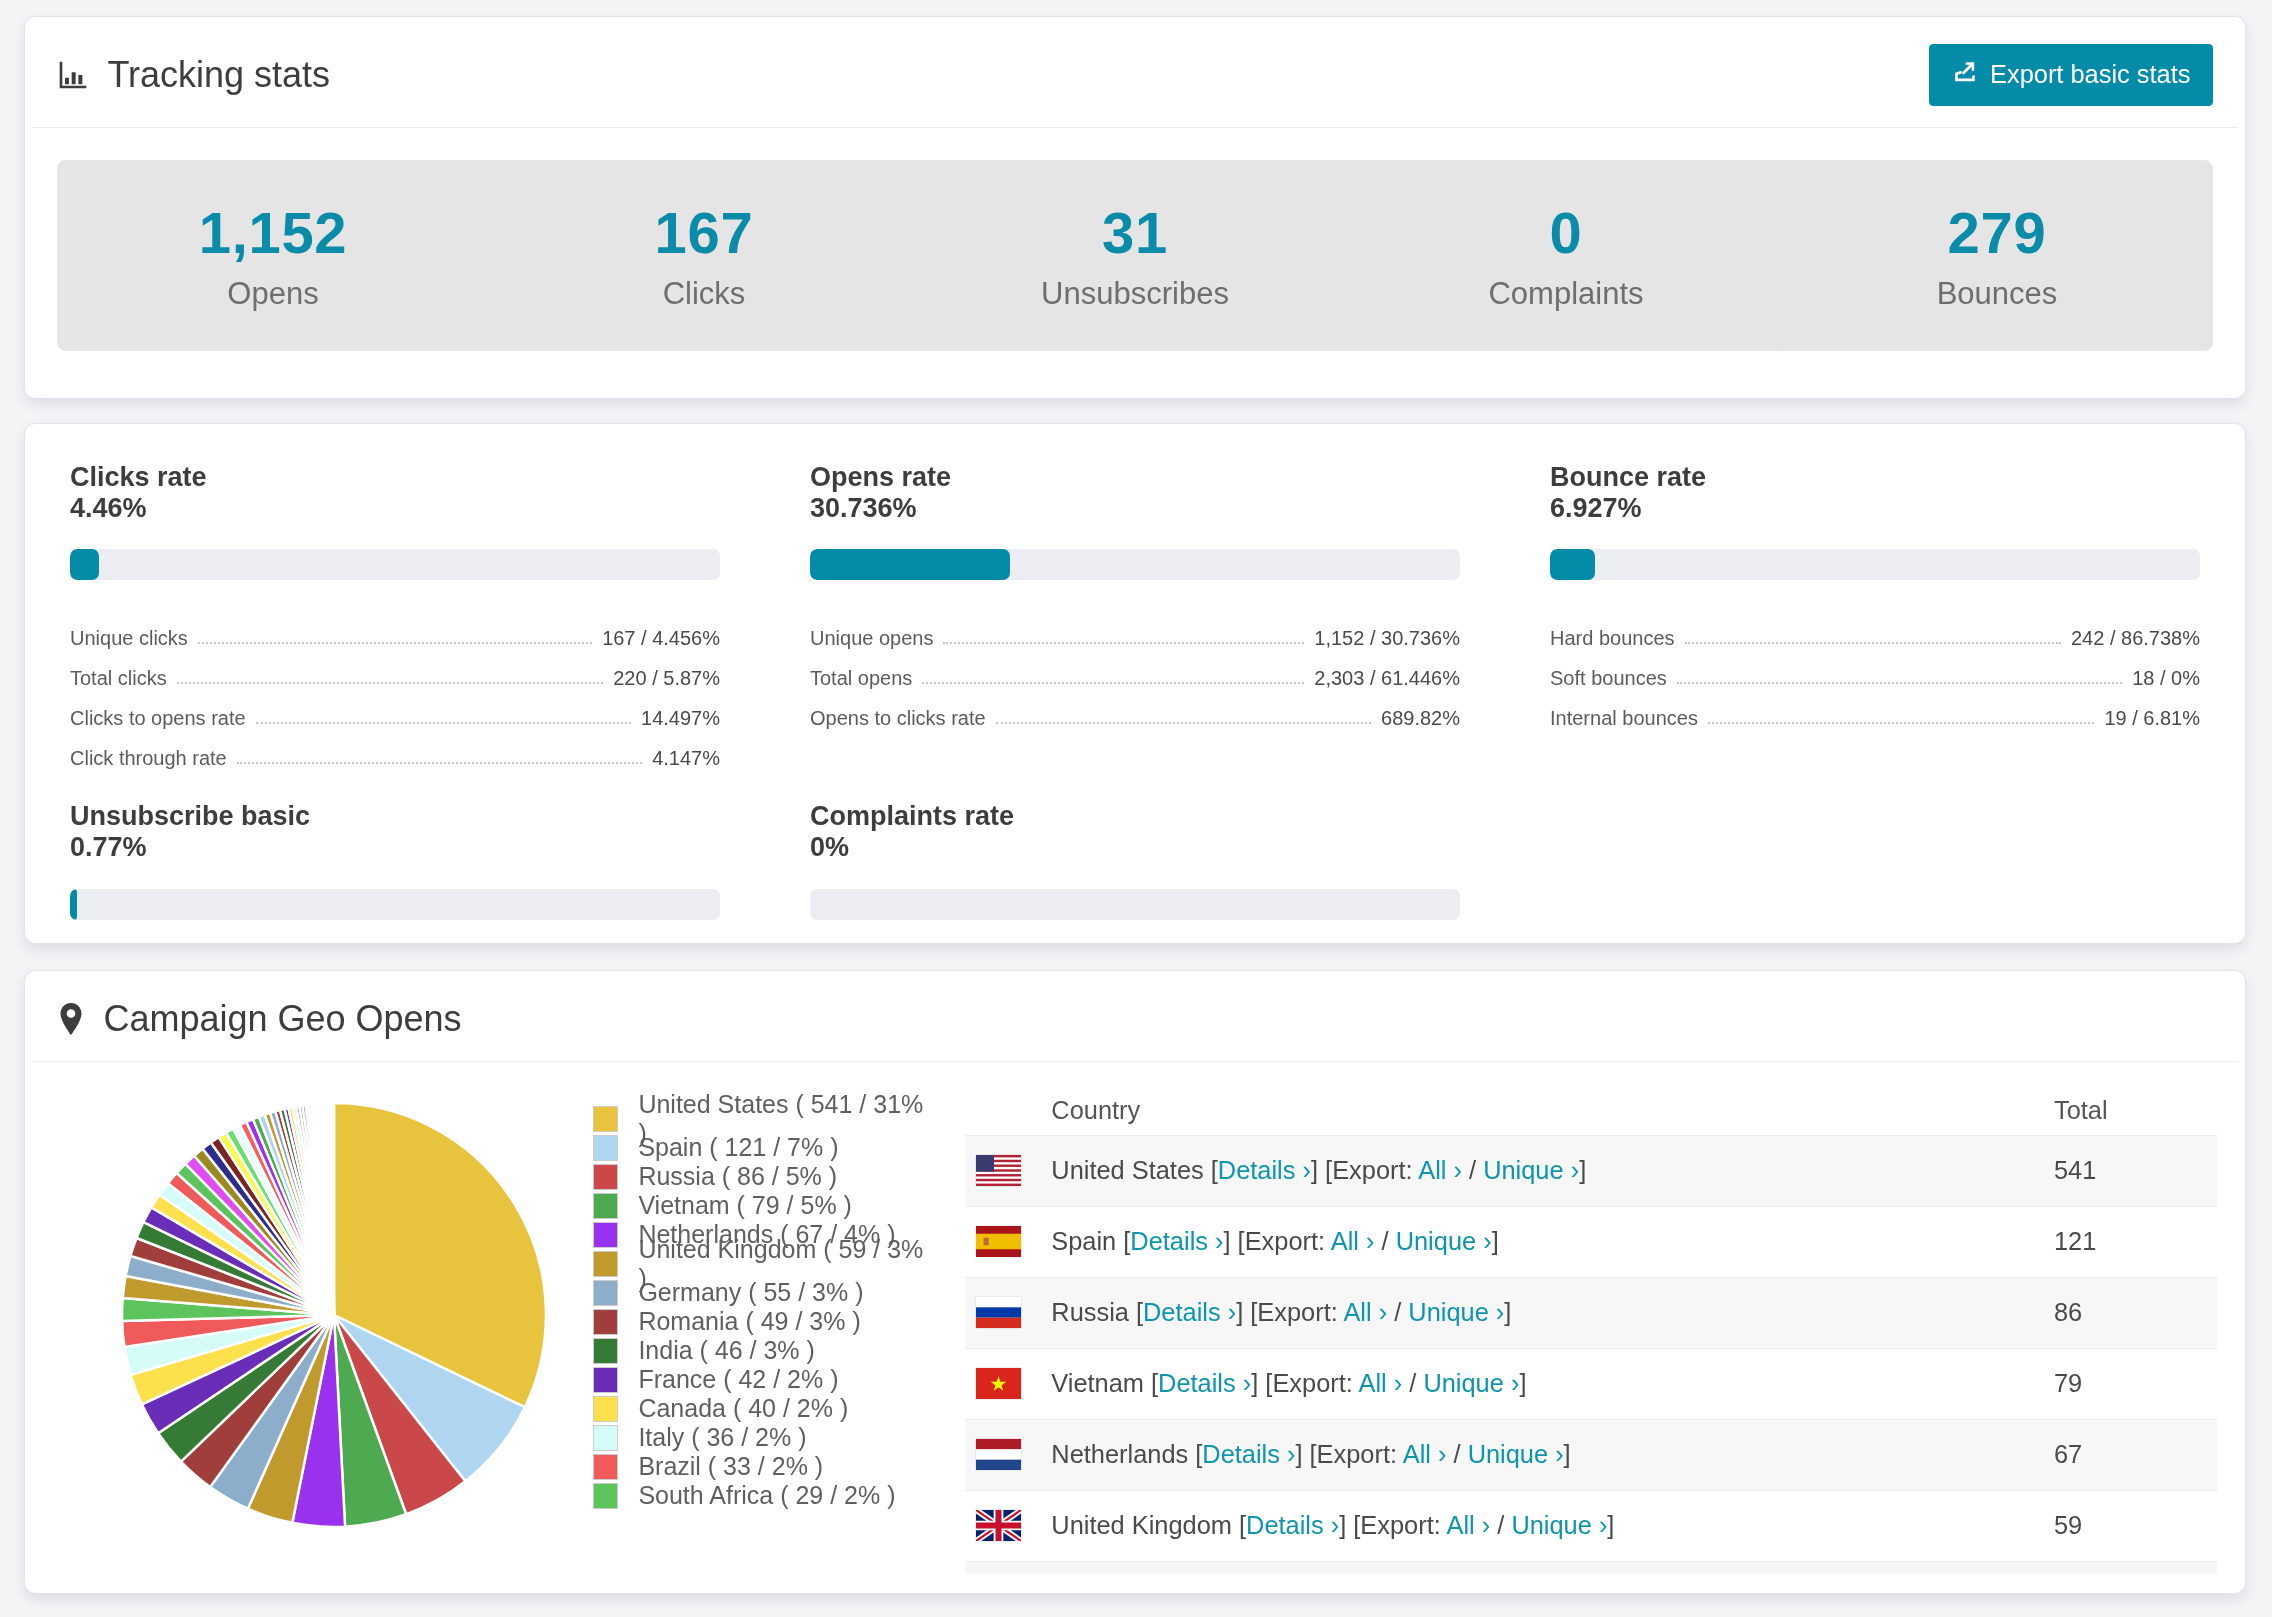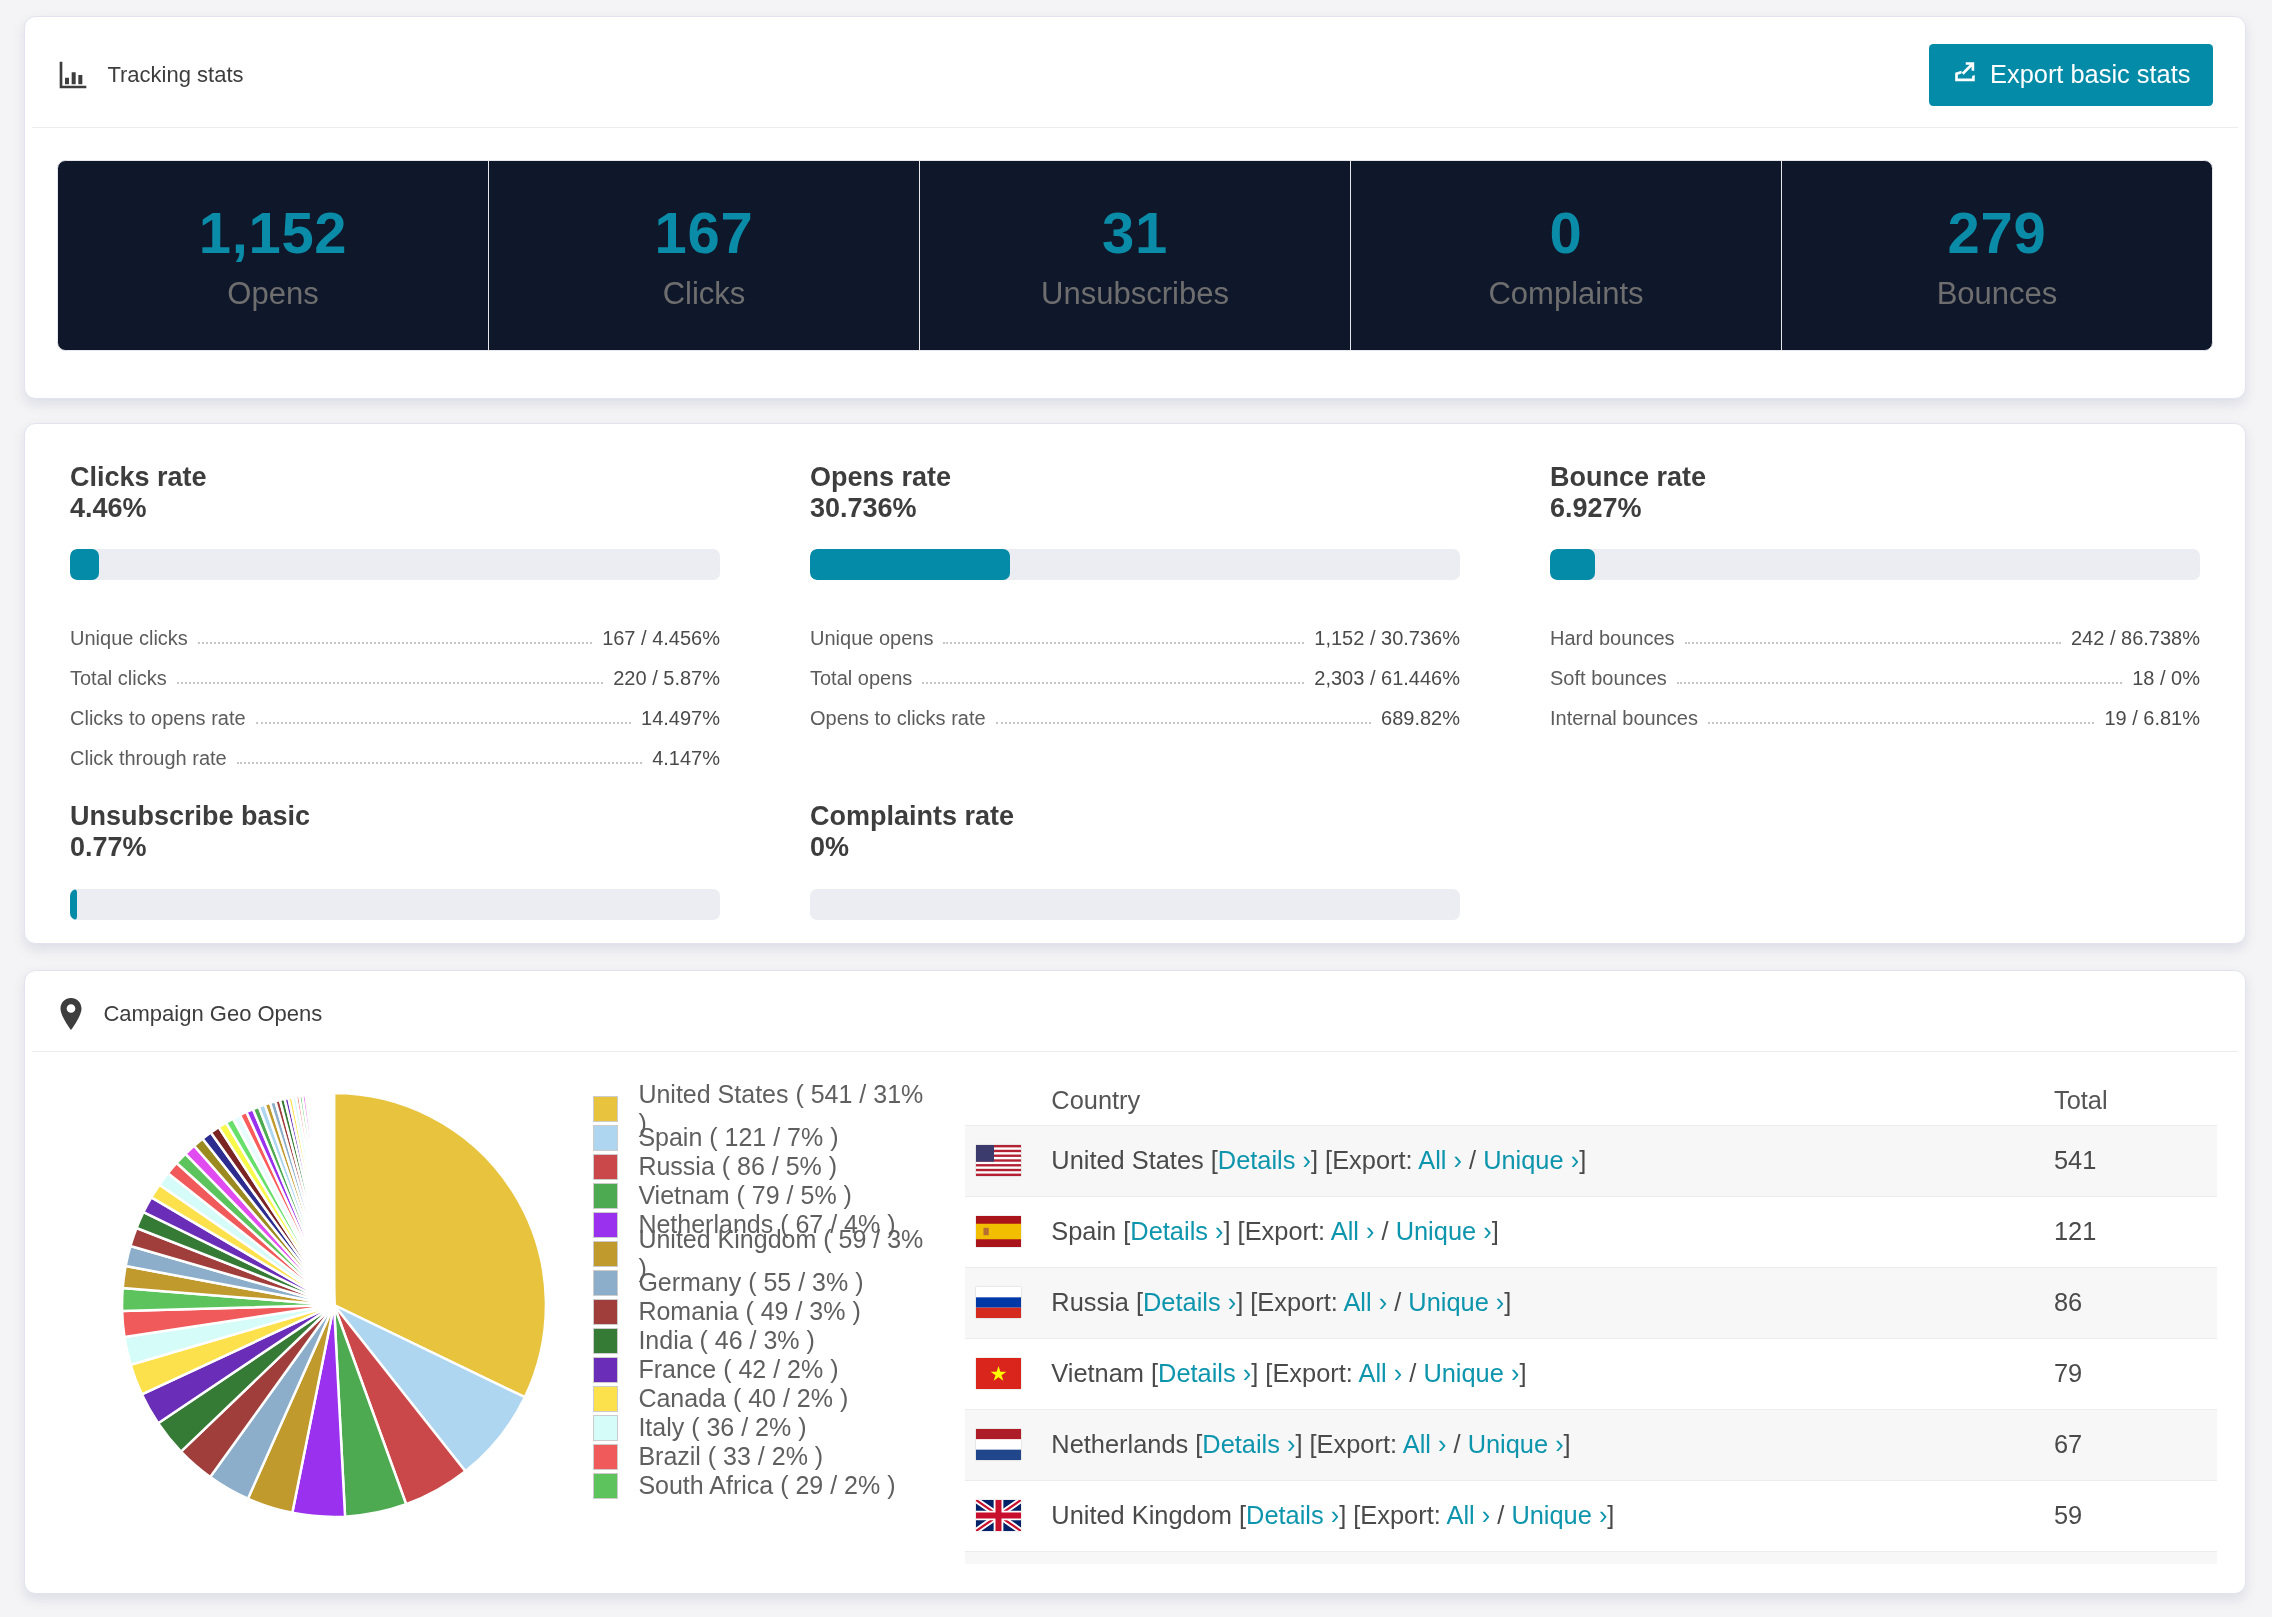--- a/index.html
+++ b/index.html
@@ -13,33 +13,33 @@
     position:absolute;left:24px;width:2222px;background:#ffffff;
     border:1.4px solid #e1e4ee;border-radius:11.3px;
     box-shadow:0 5.6px 11.3px rgba(90,100,140,0.14);
     box-sizing:border-box;
   }
   #card-tracking{top:15.5px;height:383px;}
   #card-rates{top:423px;height:521px;}
   #card-geo{top:970px;height:624px;overflow:hidden;}
 
   .card-header{display:flex;justify-content:space-between;align-items:center;padding:27px 32px 21px 32px;}
-  .h-title{display:flex;align-items:center;gap:18.4px;font-size:22px;color:#3d3d3d;}
+  .h-title{display:flex;align-items:center;gap:18.4px;font-size:36px;color:#3d3d3d;}
   .h-title svg{display:block;}
   .export-btn{
     display:flex;align-items:center;gap:12.7px;border:none;cursor:pointer;
     background:#048ba8;color:#ffffff;font-size:25.4px;font-family:inherit;
     padding:15.5px 22.6px;border-radius:4.2px;
   }
   .divider{border-top:1.4px solid #ececf0;margin:0 7px;}
 
   
   .stats-row{
     margin:32px 32px 0 32px;height:189px;display:flex;
-    border:1.4px solid #e7e7ec;border-radius:8.5px;overflow:hidden;background:#0f172a;
+    border:1.4px solid #e7e7ec;border-radius:8.5px;overflow:hidden;background:#e5e5e5;
   }
   .stat-cell{flex:1;display:flex;flex-direction:column;align-items:center;justify-content:center;gap:10px;border-right:1.4px solid #e7e7ec;}
   .stat-cell:last-child{border-right:none;}
   .stat-value{font-size:58px;font-weight:bold;color:#0a8ca8;letter-spacing:0.7px;}
   .stat-label{font-size:31px;color:#6e6e6e;}
 
   
   .rates-grid{display:grid;grid-template-columns:1fr 1fr 1fr;column-gap:90px;row-gap:31px;padding:38px 45px 0 45px;}
   .rate-head{display:flex;justify-content:space-between;align-items:baseline;margin-bottom:25.4px;flex-direction:column;}
   .rate-title{font-size:27px;font-weight:bold;color:#3d3d3d;}

